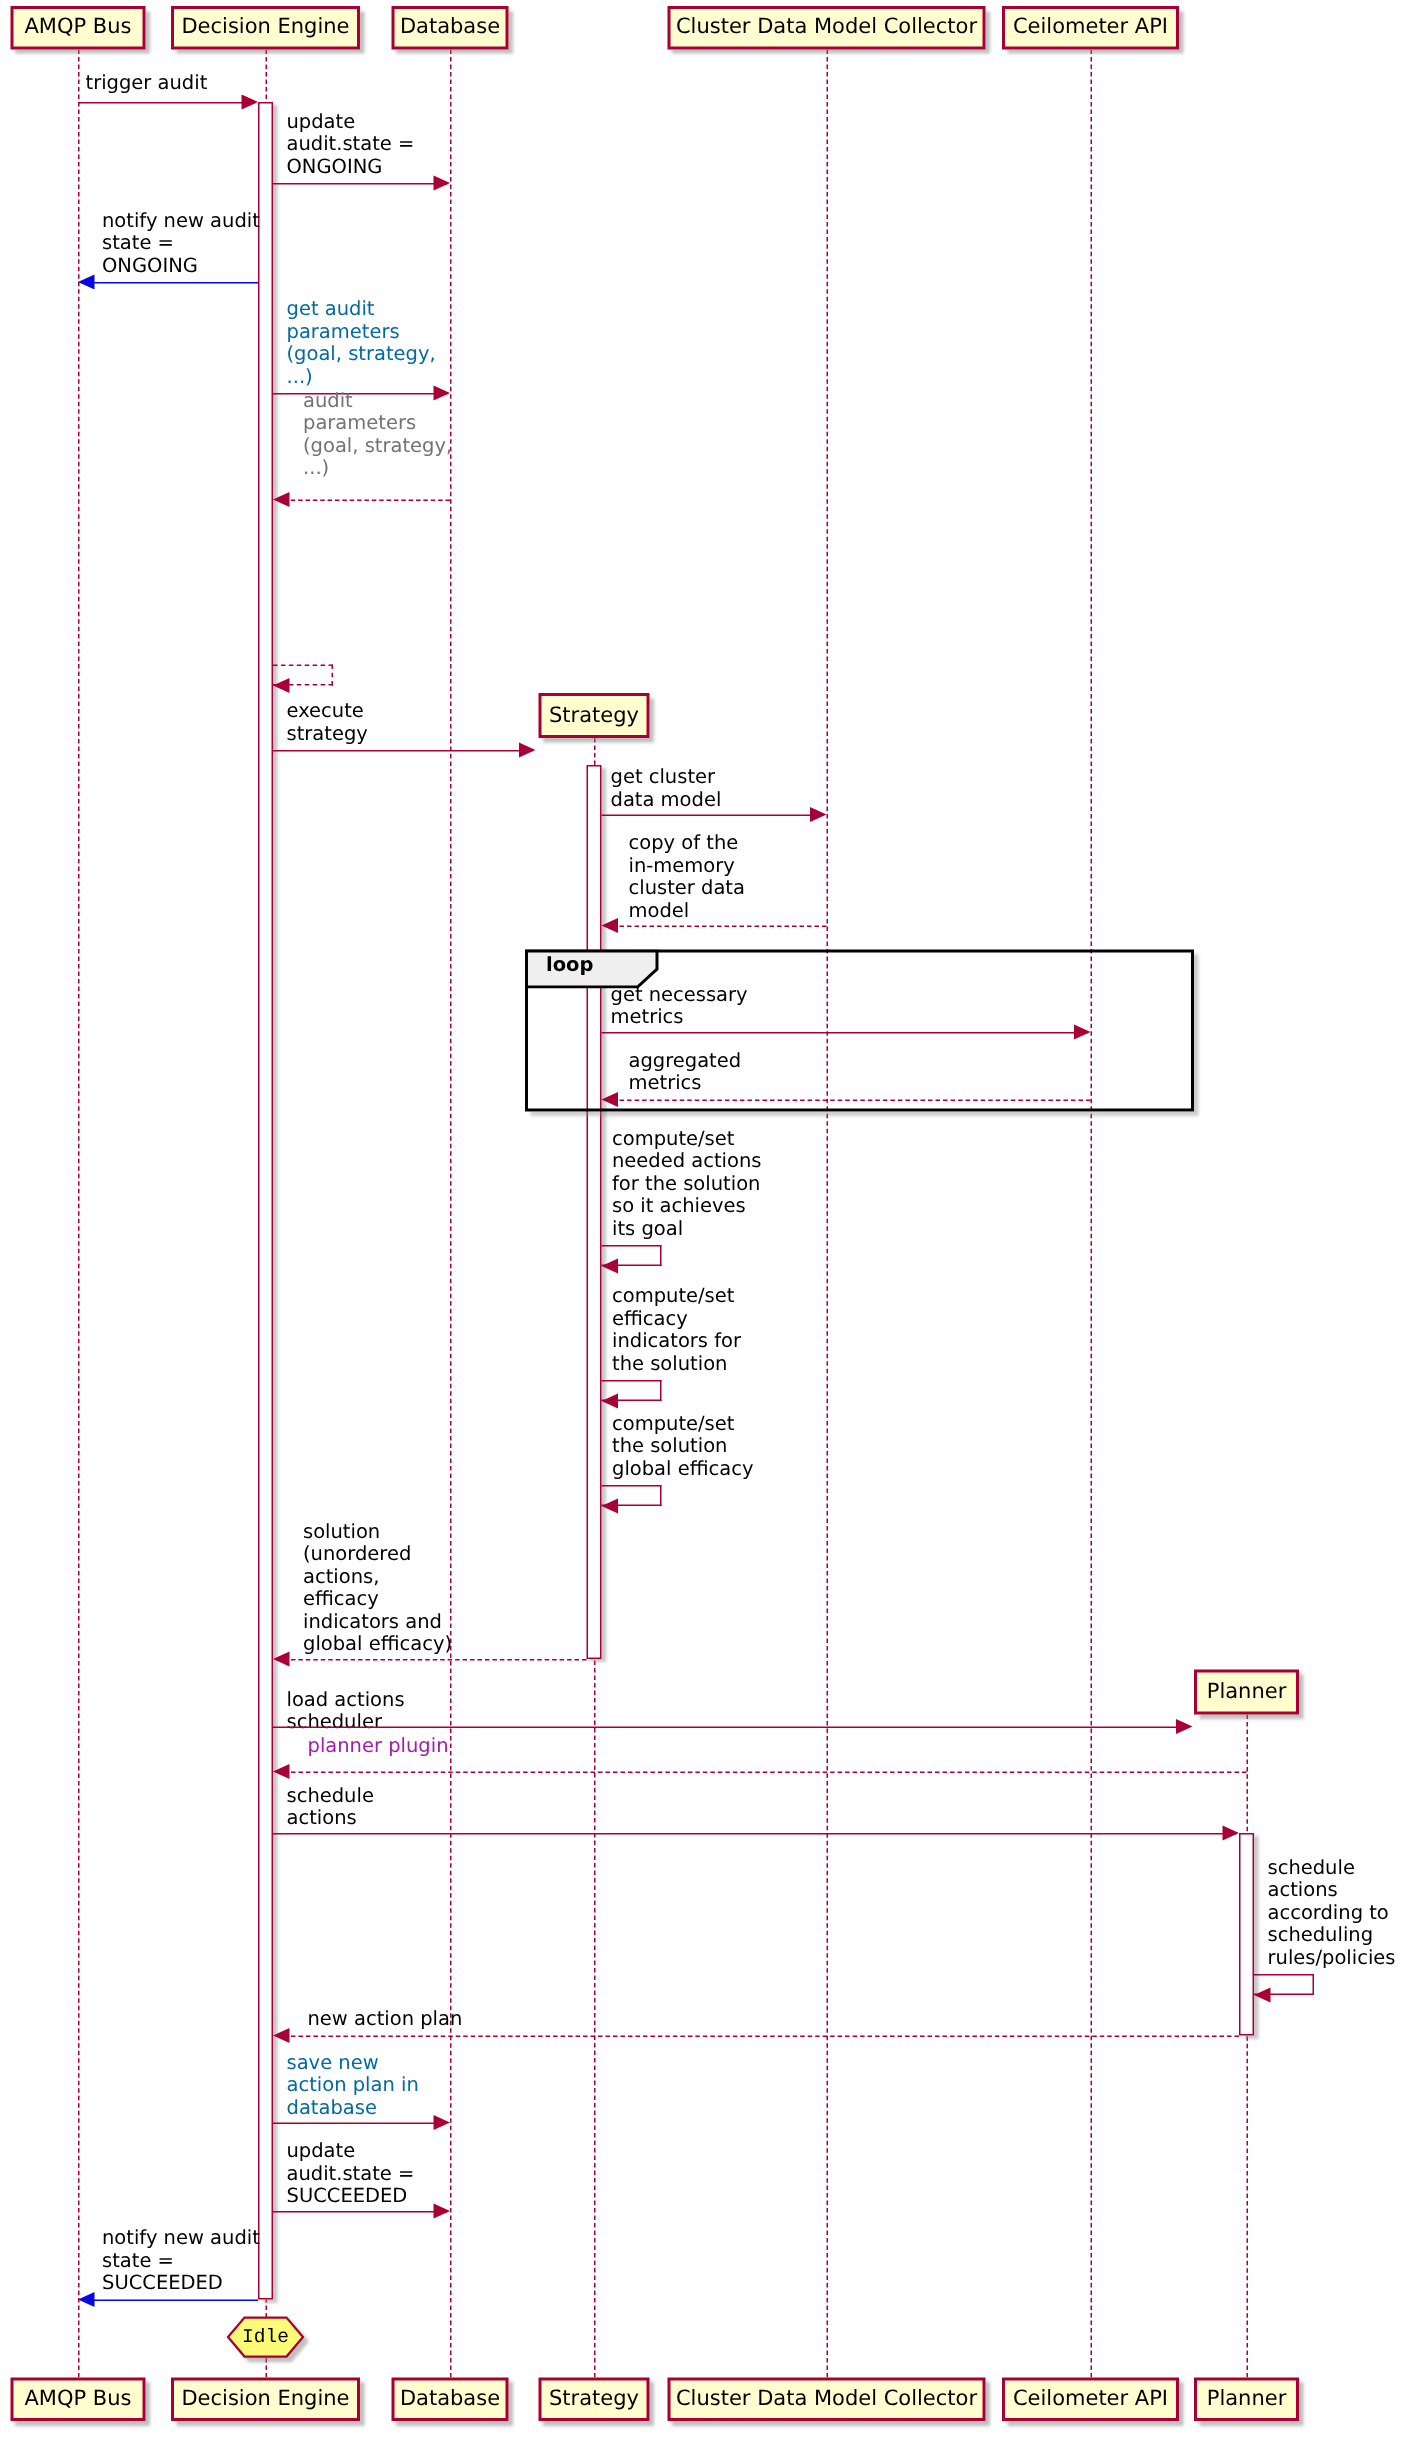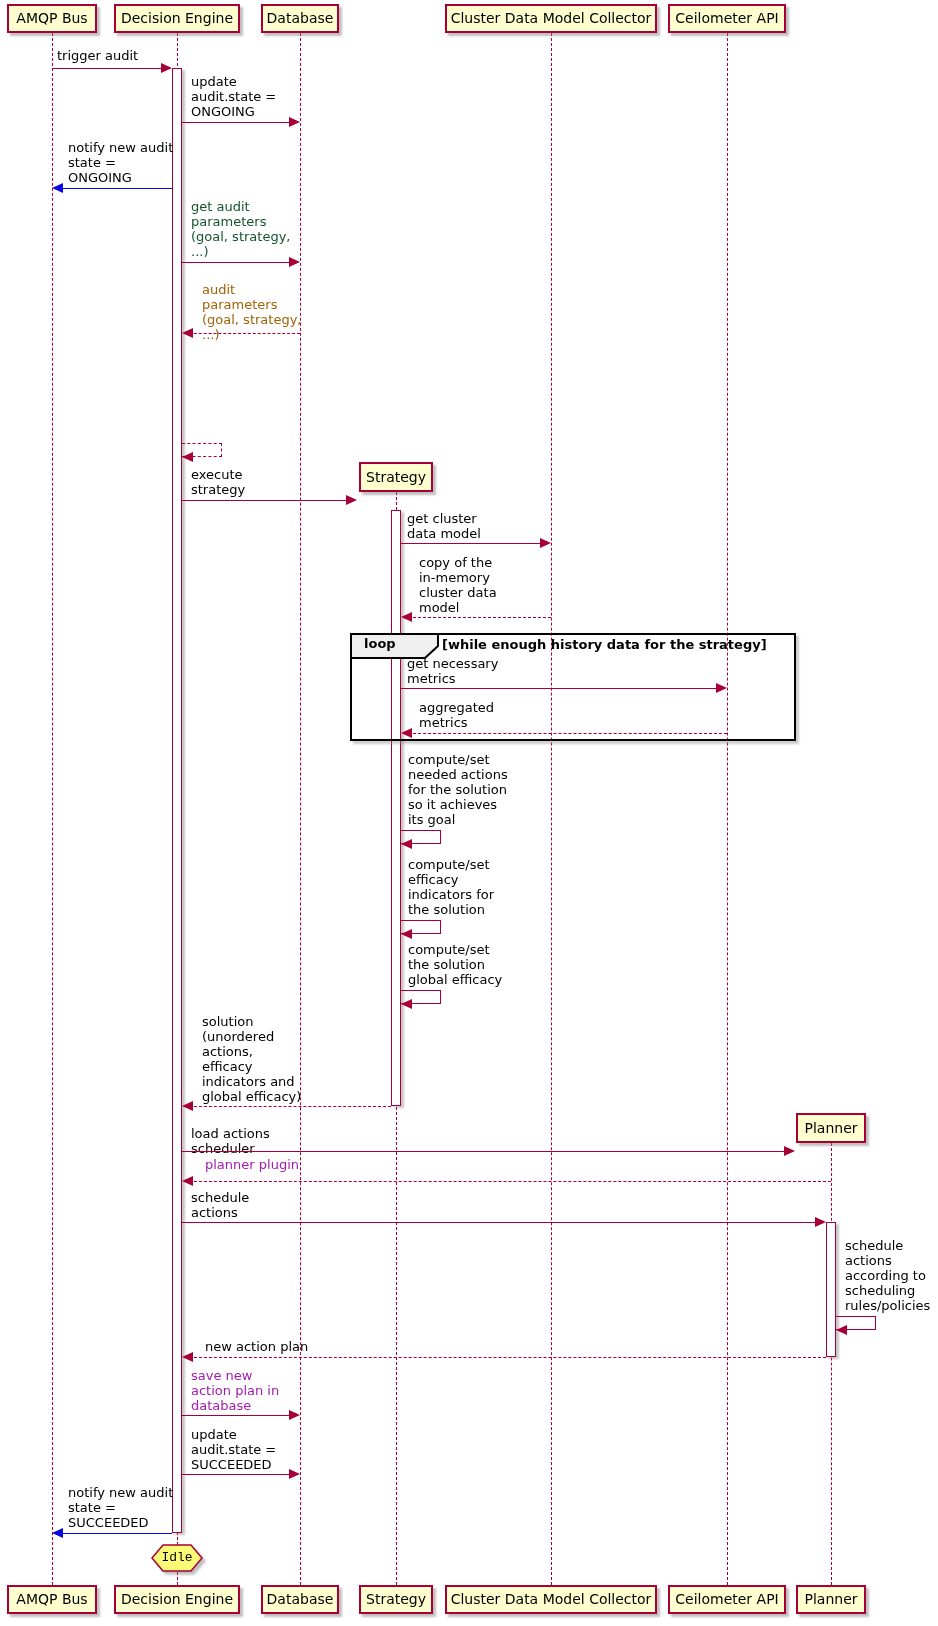--- a/index.html
+++ b/index.html
@@ -39,41 +39,40 @@
     <div class="lifeline" style="left: 831px; top: 1143px; height: 442px; border-left: 1px dashed rgb(168, 0, 54);"></div>
     <div class="activation" style="left: 172px; top: 68px; height: 1465px; background: rgb(255, 255, 255); border: 1px solid rgb(168, 0, 54);"></div>
     <div class="activation" style="left: 391px; top: 510px; height: 596px; background: rgb(255, 255, 255); border: 1px solid rgb(168, 0, 54);"></div>
     <div class="activation" style="left: 826px; top: 1222px; height: 135px; background: rgb(255, 255, 255); border: 1px solid rgb(168, 0, 54);"></div>
     <div class="loop-frame" style="left: 350px; top: 633px; width: 446px; height: 108px; border: 2px solid rgb(0, 0, 0);">
       <svg width="90" height="26" style="position:absolute;left:-2px;top:-2px">
         <path d="M1,1 H88 V13 L75,25 H1 Z" fill="#EFEFEF" stroke="#000000" stroke-width="2"></path>
       </svg>
     </div>
     <div class="loop-keyword" style="left: 364px; top: 634px;">loop</div>
-    <div class="loop-condition" style="left: 442px; top: 635px;">[while enough history data for the strategy]</div>
     <div class="msg-label" style="left: 57px; top: 48px; color: rgb(0, 0, 0);">trigger audit</div>
     <div class="msg-line" style="left: 52px; top: 68px; width: 118px; border-top: 1px solid rgb(168, 0, 54);"></div>
     <div class="arrowhead-right" style="left: 161px; top: 63px; border-left-color: rgb(168, 0, 54);"></div>
     <div class="msg-label" style="left: 191px; top: 74px; color: rgb(0, 0, 0);">update
 audit.state =
 ONGOING</div>
     <div class="msg-line" style="left: 182px; top: 122px; width: 116px; border-top: 1px solid rgb(168, 0, 54);"></div>
     <div class="arrowhead-right" style="left: 289px; top: 117px; border-left-color: rgb(168, 0, 54);"></div>
     <div class="msg-label" style="left: 68px; top: 140px; color: rgb(0, 0, 0);">notify new audit
 state =
 ONGOING</div>
     <div class="msg-line" style="left: 54px; top: 188px; width: 118px; border-top: 1px solid rgb(7, 7, 224);"></div>
     <div class="arrowhead-left" style="left: 52px; top: 183px; border-right-color: rgb(7, 7, 224);"></div>
-    <div class="msg-label" style="left: 191px; top: 199px; color: #14532d;">get audit
+    <div class="msg-label" style="left: 191px; top: 199px; color: #0369a1;">get audit
 parameters
 (goal, strategy,
 ...)</div>
     <div class="msg-line" style="left: 182px; top: 262px; width: 116px; border-top: 1px solid rgb(168, 0, 54);"></div>
     <div class="arrowhead-right" style="left: 289px; top: 257px; border-left-color: rgb(168, 0, 54);"></div>
-    <div class="msg-label" style="left: 202px; top: 282px; color: #a16207;">audit
+    <div class="msg-label" style="left: 202px; top: 260px; color: #737373;">audit
 parameters
 (goal, strategy,
 ...)</div>
     <div class="msg-line" style="left: 184px; top: 333px; width: 116px; border-top: 1px dashed rgb(168, 0, 54);"></div>
     <div class="arrowhead-left" style="left: 182px; top: 328px; border-right-color: rgb(168, 0, 54);"></div>
     <div class="self-line" style="left: 182px; top: 443px; width: 40px; height: 14px; border-top: 1px dashed rgb(168, 0, 54); border-right: 1px dashed rgb(168, 0, 54); border-bottom: 1px dashed rgb(168, 0, 54);"></div>
     <div class="arrowhead-left" style="left: 182px; top: 452px; border-right-color: rgb(168, 0, 54);"></div>
     <div class="msg-label" style="left: 191px; top: 467px; color: rgb(0, 0, 0);">execute
 strategy</div>
     <div class="msg-line" style="left: 182px; top: 500px; width: 173px; border-top: 1px solid rgb(168, 0, 54);"></div>
@@ -136,21 +135,21 @@
     <div class="msg-label" style="left: 845px; top: 1238px; color: rgb(0, 0, 0);">schedule
 actions
 according to
 scheduling
 rules/policies</div>
     <div class="self-line" style="left: 836px; top: 1316px; width: 40px; height: 14px; border-top: 1px solid rgb(168, 0, 54); border-right: 1px solid rgb(168, 0, 54); border-bottom: 1px solid rgb(168, 0, 54);"></div>
     <div class="arrowhead-left" style="left: 836px; top: 1325px; border-right-color: rgb(168, 0, 54);"></div>
     <div class="msg-label" style="left: 205px; top: 1339px; color: rgb(0, 0, 0);">new action plan</div>
     <div class="msg-line" style="left: 184px; top: 1357px; width: 642px; border-top: 1px dashed rgb(168, 0, 54);"></div>
     <div class="arrowhead-left" style="left: 182px; top: 1352px; border-right-color: rgb(168, 0, 54);"></div>
-    <div class="msg-label" style="left: 191px; top: 1368px; color: #a21caf;">save new
+    <div class="msg-label" style="left: 191px; top: 1368px; color: #0369a1;">save new
 action plan in
 database</div>
     <div class="msg-line" style="left: 182px; top: 1415px; width: 116px; border-top: 1px solid rgb(168, 0, 54);"></div>
     <div class="arrowhead-right" style="left: 289px; top: 1410px; border-left-color: rgb(168, 0, 54);"></div>
     <div class="msg-label" style="left: 191px; top: 1427px; color: rgb(0, 0, 0);">update
 audit.state =
 SUCCEEDED</div>
     <div class="msg-line" style="left: 182px; top: 1474px; width: 116px; border-top: 1px solid rgb(168, 0, 54);"></div>
     <div class="arrowhead-right" style="left: 289px; top: 1469px; border-left-color: rgb(168, 0, 54);"></div>
     <div class="msg-label" style="left: 68px; top: 1485px; color: rgb(0, 0, 0);">notify new audit

